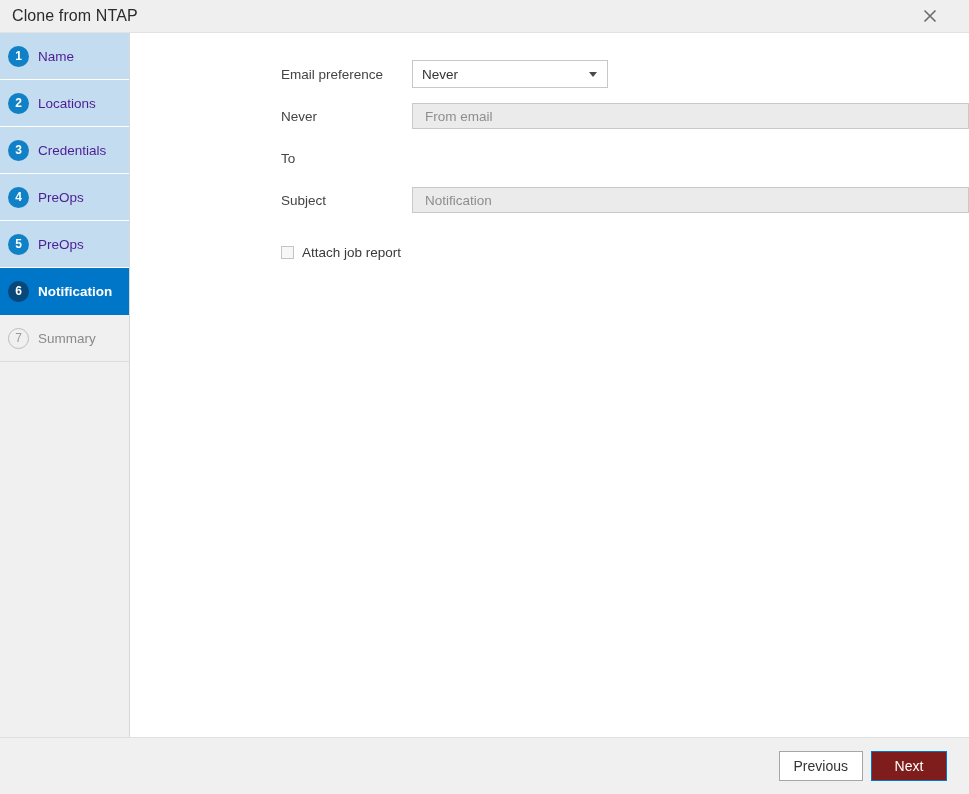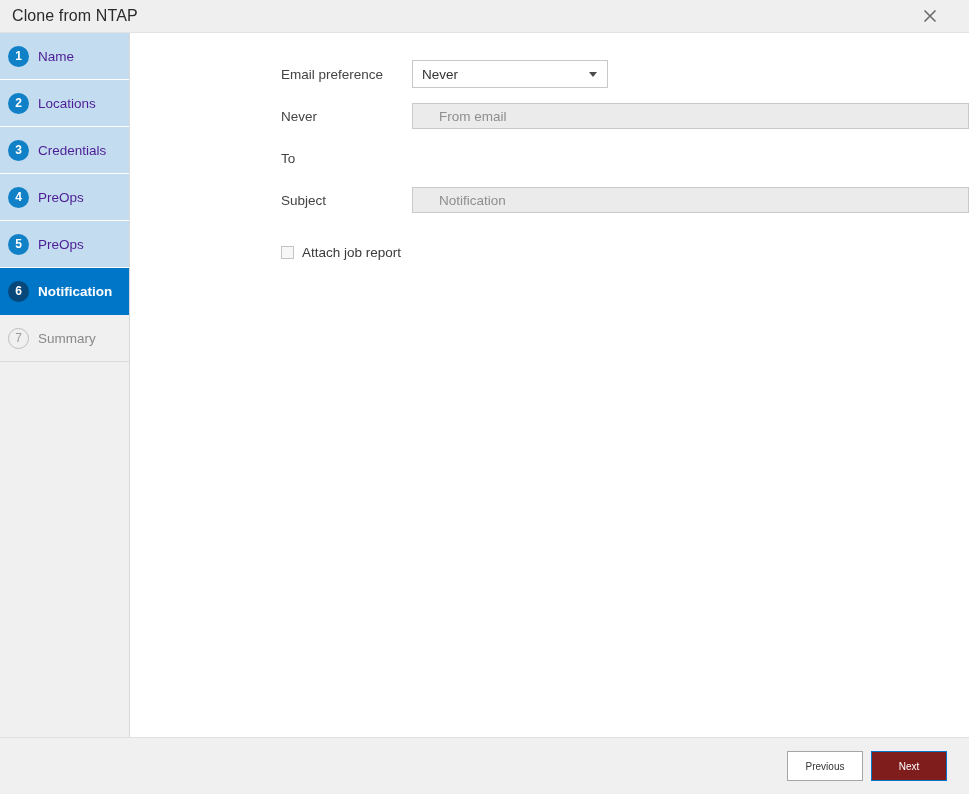--- a/index.html
+++ b/index.html
@@ -192,21 +192,21 @@
   }
   .text-input {
     width: 602px;
     height: 26px;
     border: 1px solid #c9c9c9;
     background: #ebebeb;
     box-sizing: border-box;
     font-size: 13.5px;
     color: #8e8e8e;
     font-family: "Liberation Sans", sans-serif;
-    padding: 0 26px;
+    padding: 0 12px;
     outline: none;
   }
   .text-input::placeholder { color: #8e8e8e; opacity: 1; }
 
   .checkbox-row {
     display: flex;
     align-items: center;
     margin-left: 151px;
     margin-top: 24px;
     cursor: pointer;
@@ -233,21 +233,21 @@
     border-top: 1px solid #e0e0e0;
     display: flex;
     align-items: center;
     justify-content: flex-end;
     padding-right: 22px;
     box-sizing: border-box;
   }
   .btn {
     height: 30px;
     min-width: 76px;
-    font-size: 10px;
+    font-size: 14px;
     font-family: "Liberation Sans", sans-serif;
     box-sizing: border-box;
     cursor: pointer;
     display: inline-flex;
     align-items: center;
     justify-content: center;
     padding: 0 14px;
   }
   .btn-secondary {
     background: #ffffff;

